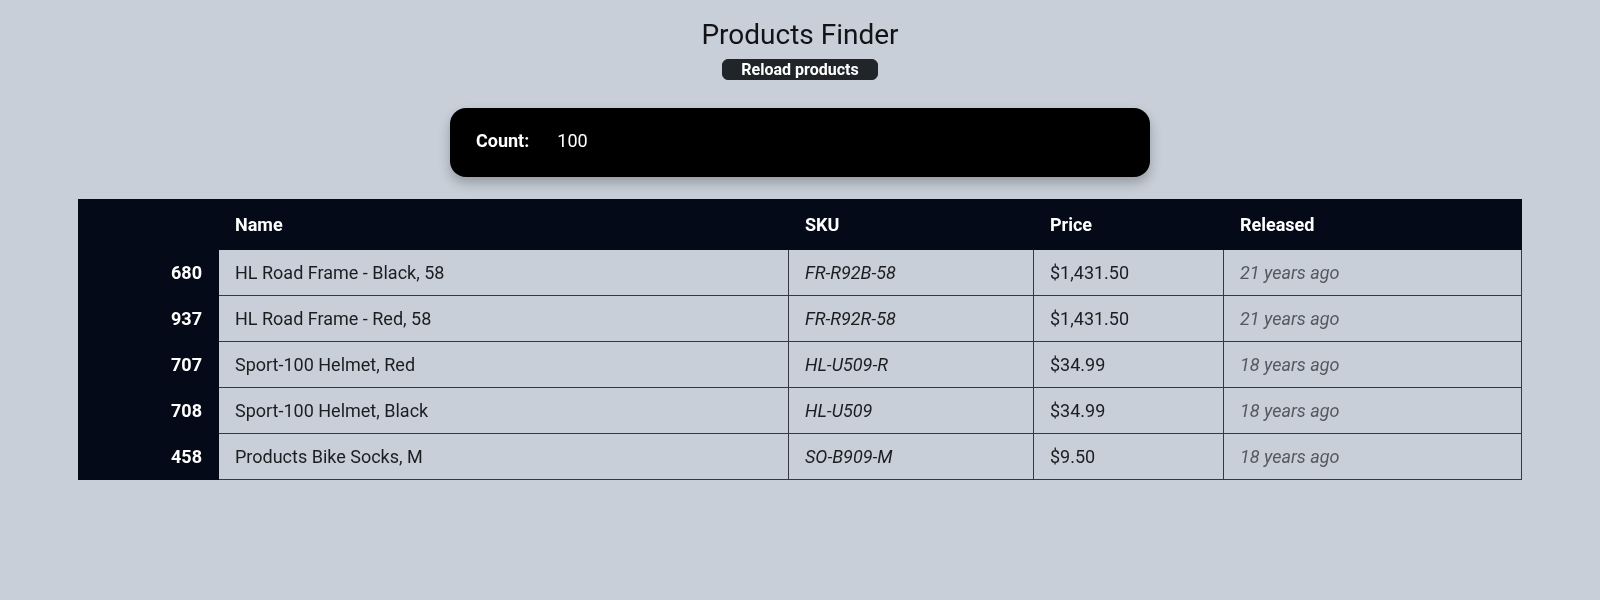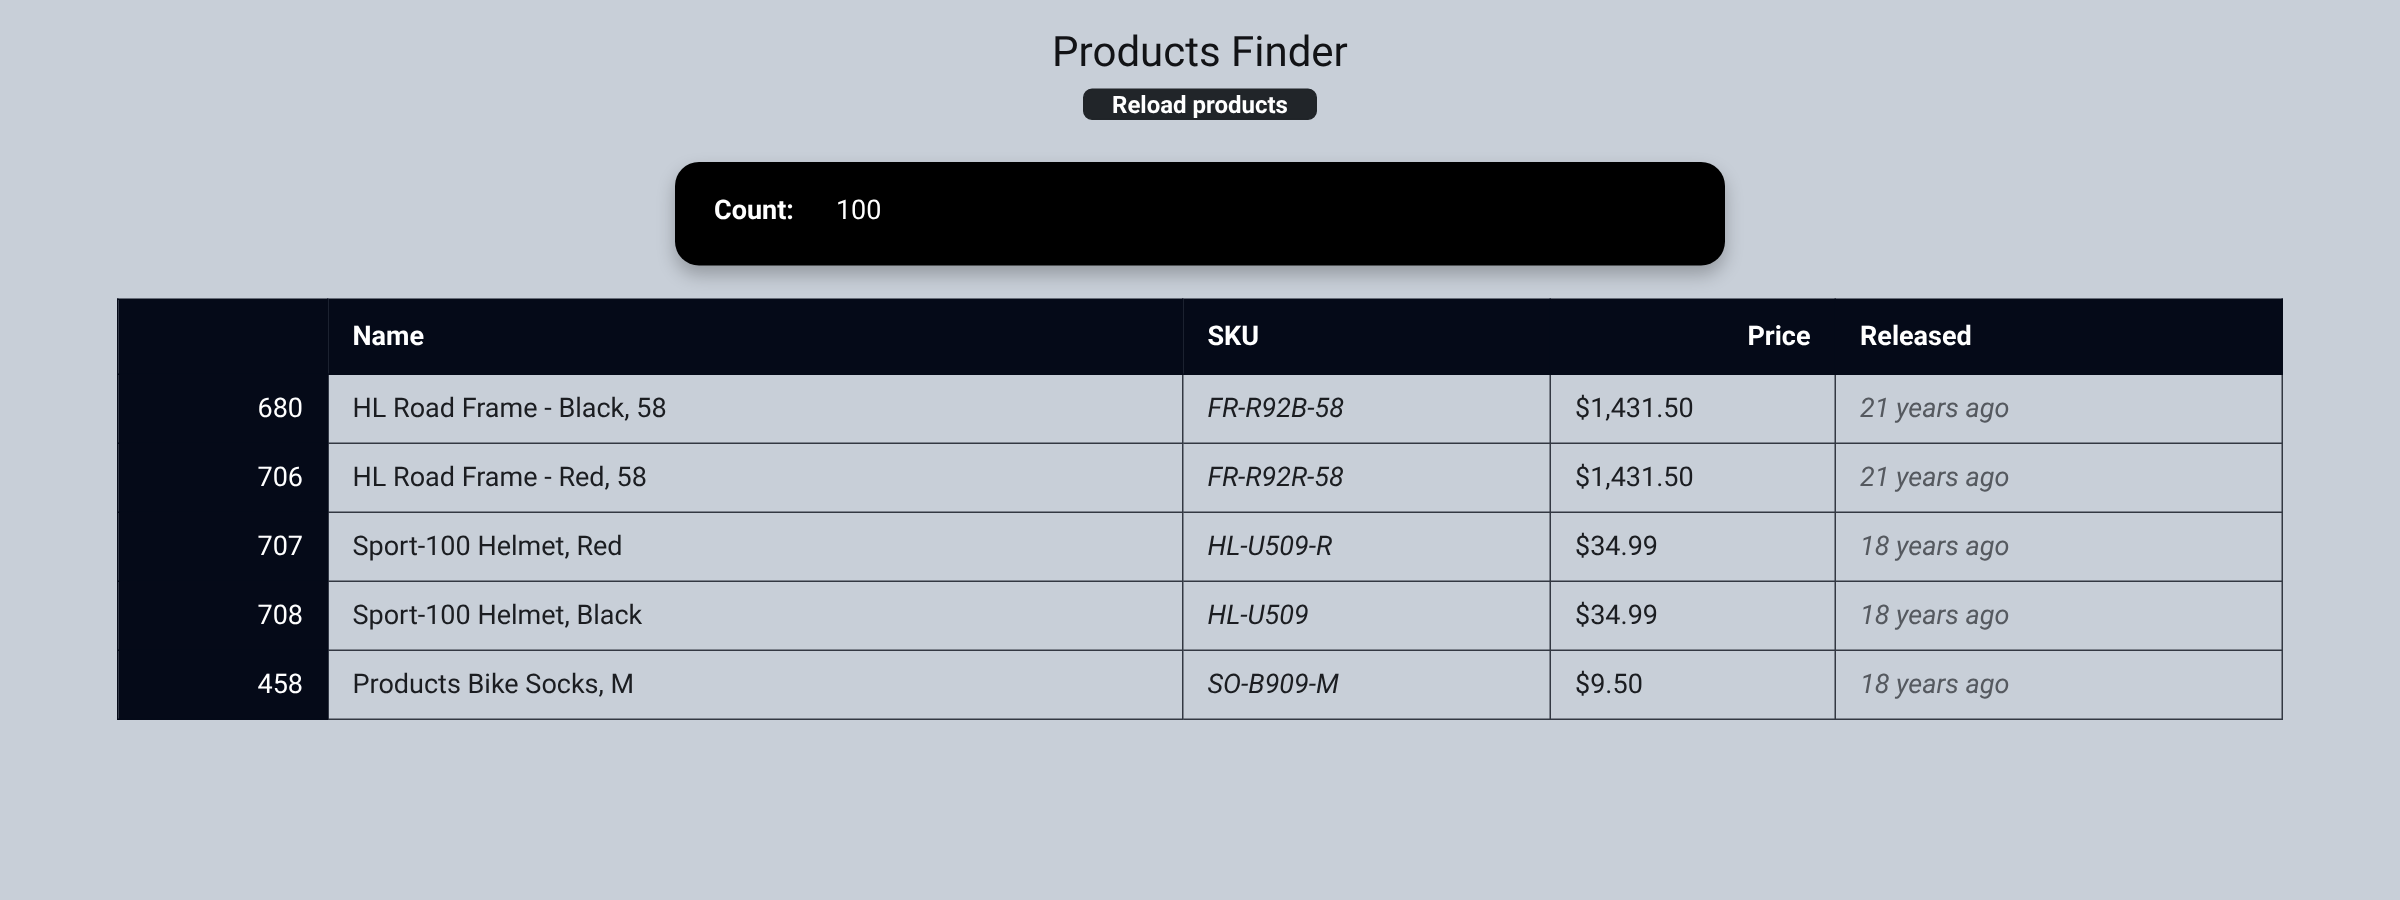--- a/index.html
+++ b/index.html
@@ -86,34 +86,34 @@
       width: 140px;
     }
     thead th.col-name {
       width: 570px;
     }
     thead th.col-sku {
       width: 245px;
     }
     thead th.col-price {
       width: 190px;
-      text-align: right;
+      text-align: left;
     }
     thead th.col-released {
       width: auto;
     }
     tbody td {
       padding: 12px 16px;
       border: 1px solid #333842;
       vertical-align: middle;
     }
     td.cell-id {
       background: #050a18;
       color: #fff;
-      font-weight: 400;
+      font-weight: 700;
       text-align: right;
       border: 1px solid #050a18;
       border-top: 1px solid #1a2233;
     }
     tbody tr:first-child td.cell-id {
       border-top: 1px solid #050a18;
     }
     td.cell-name {
       color: #1b1d21;
     }
@@ -157,21 +157,21 @@
       </thead>
       <tbody id="tbody">
       <tr>
             <td class="cell-id">680</td>
             <td class="cell-name">HL Road Frame - Black, 58</td>
             <td class="cell-sku">FR-R92B-58</td>
             <td class="cell-price">$1,431.50</td>
             <td class="cell-released">21 years ago</td>
           </tr>
           <tr>
-            <td class="cell-id">706</td>
+            <td class="cell-id">937</td>
             <td class="cell-name">HL Road Frame - Red, 58</td>
             <td class="cell-sku">FR-R92R-58</td>
             <td class="cell-price">$1,431.50</td>
             <td class="cell-released">21 years ago</td>
           </tr>
           <tr>
             <td class="cell-id">707</td>
             <td class="cell-name">Sport-100 Helmet, Red</td>
             <td class="cell-sku">HL-U509-R</td>
             <td class="cell-price">$34.99</td>

